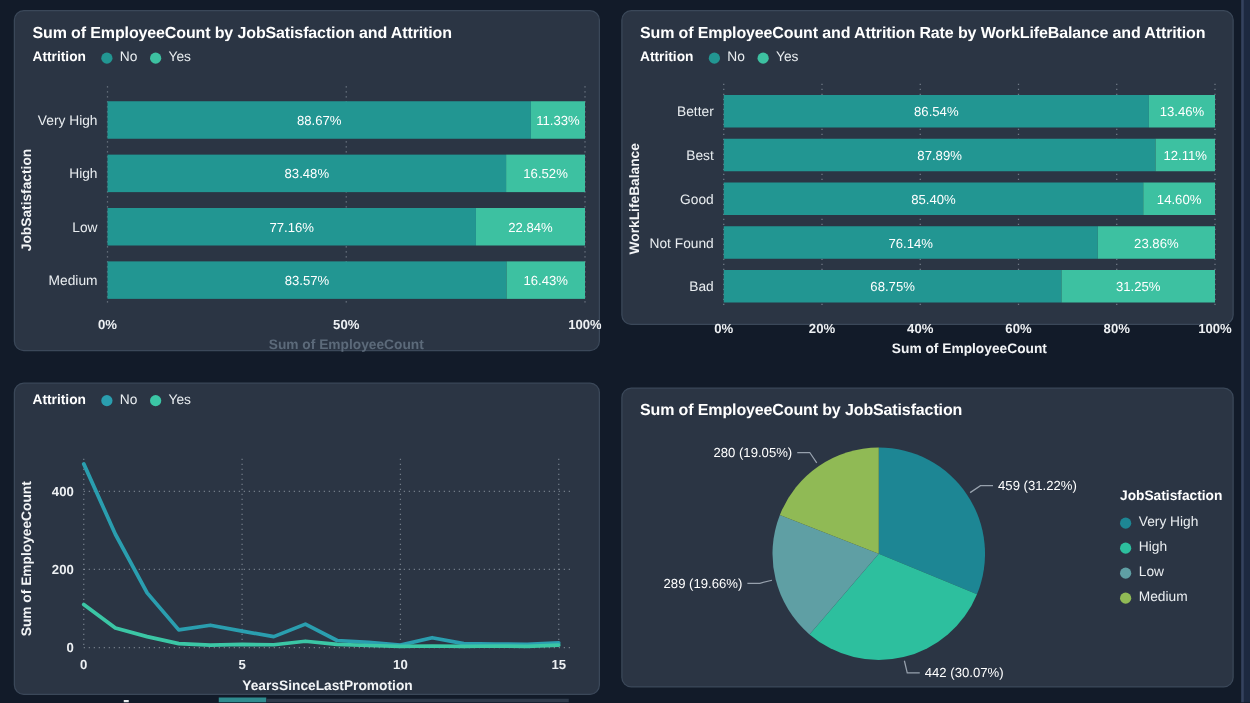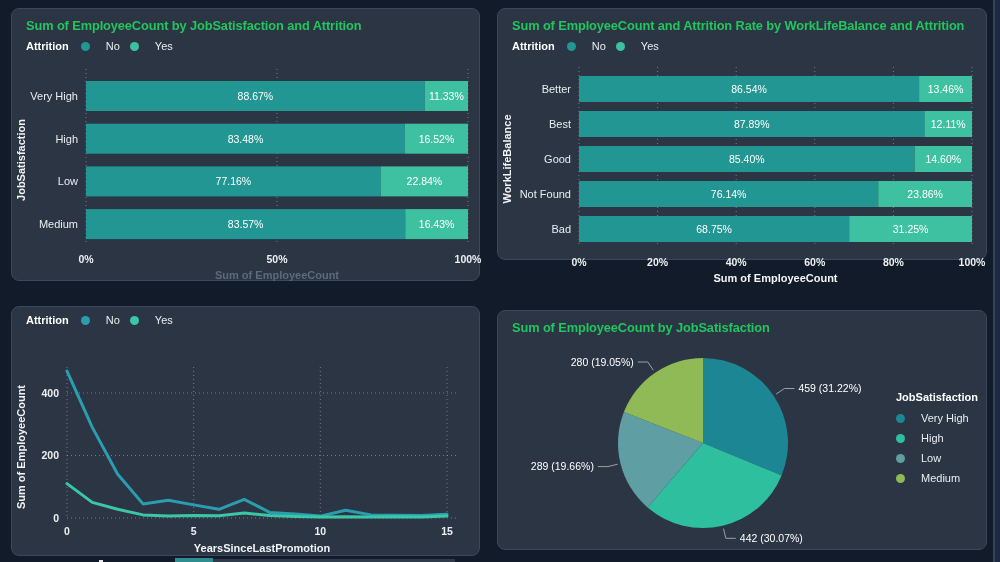--- a/index.html
+++ b/index.html
@@ -6,29 +6,29 @@
   body{
     width:1000px;height:562px;position:relative;overflow:hidden;
     background:#121b29;
     font-family:"Liberation Sans", sans-serif;
   }
   .card{
     position:absolute;background:#2b3544;border:1px solid #3b4859;
     border-radius:8px;box-sizing:border-box;
   }
   .card-title{
-    color:#22c55e;font-size:12.8px;font-weight:700;letter-spacing:-0.1px;
+    color:#ffffff;font-size:12.8px;font-weight:700;letter-spacing:-0.1px;
     padding:9px 10px 0 14px;white-space:nowrap;overflow:hidden;position:relative;z-index:2;
   }
   .legend-row{
     display:flex;align-items:flex-start;gap:10px;
     padding:7px 10px 0 14px;position:relative;z-index:2;
   }
   .legend-title{color:#ffffff;font-size:11px;font-weight:700;margin-right:2px;}
-  .legend-item{display:flex;align-items:center;gap:16px;color:#e9edf0;font-size:11px;cursor:default;}
+  .legend-item{display:flex;align-items:center;gap:6px;color:#e9edf0;font-size:11px;cursor:default;}
   .dot{width:9px;height:9px;border-radius:50%;flex:0 0 auto;}
   .chartsvg{position:absolute;left:0;}
   svg text{font-family:"Liberation Sans", sans-serif;}
   .grid{stroke:#b6c0ca;stroke-dasharray:1 3;stroke-width:1;opacity:.5;}
   .tick{fill:#edf0f3;font-size:10.5px;font-weight:600;}
   .cat{fill:#e9edf0;font-size:11px;}
   .barlabel{fill:#ffffff;font-size:10.5px;}
   .axlab{fill:#f2f4f6;font-size:11px;font-weight:700;}
   .axlab-muted{fill:#5c6a7a;font-size:11px;font-weight:700;}
   .pielabel{fill:#ffffff;font-size:10.5px;}

